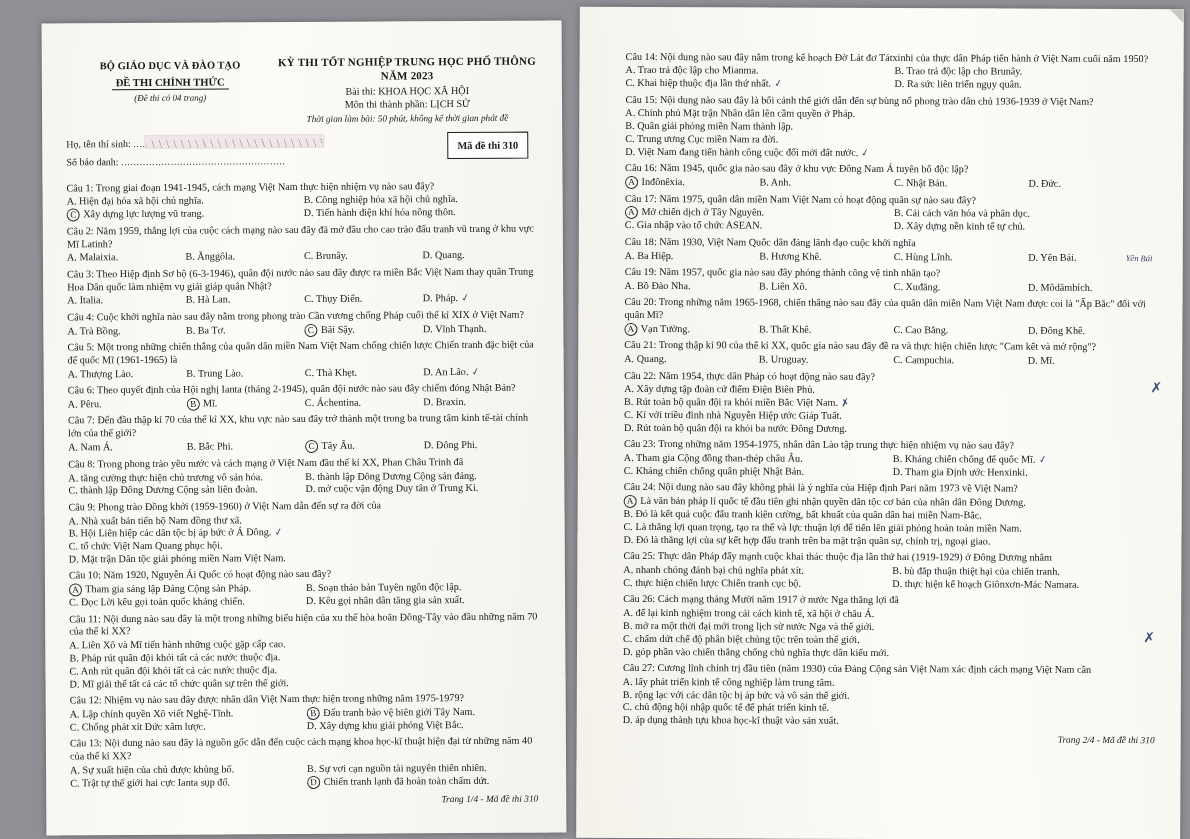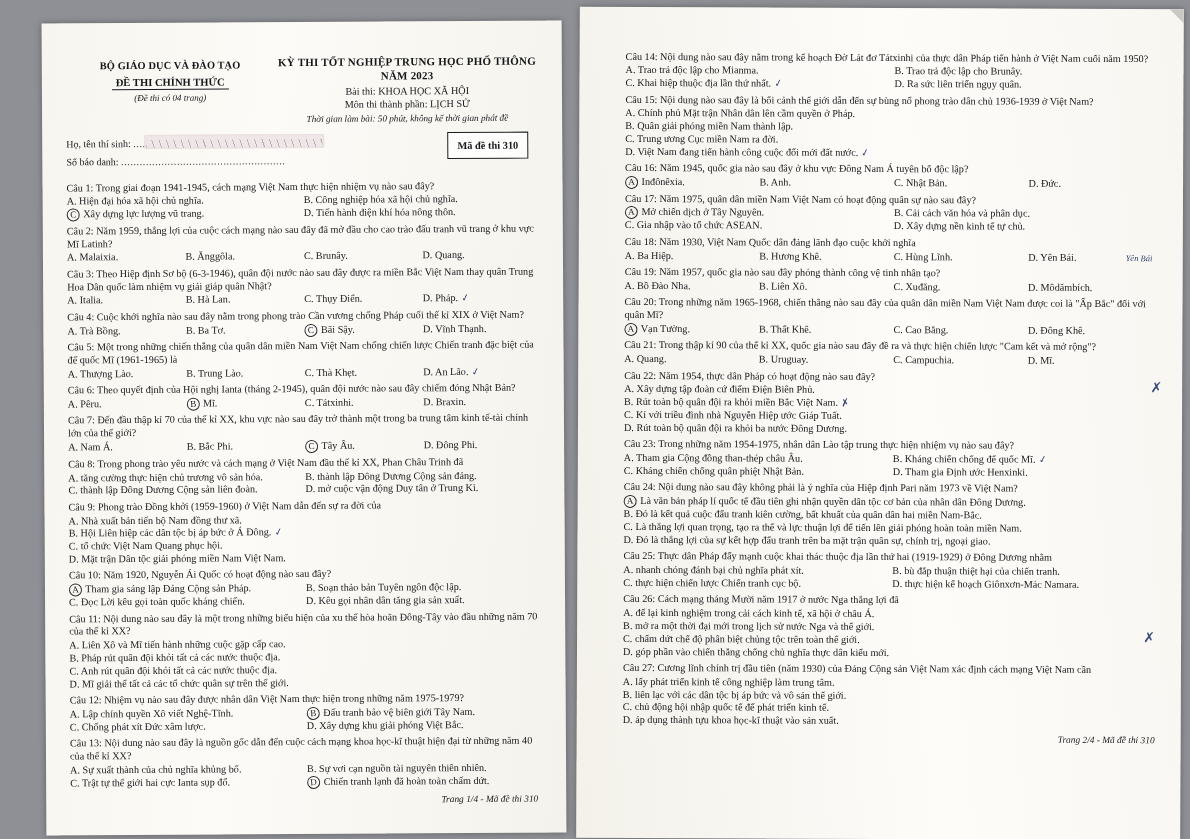--- a/index.html
+++ b/index.html
@@ -233,21 +233,21 @@
             <div><span>B.</span><span> Trung Lào.</span></div>
             <div><span>C.</span><span> Thà Khẹt.</span></div>
             <div><span>D.</span><span> An Lão.</span><span class="tick">✓</span></div>
           </div>
         </div>
         <div class="q">
           <div><span class="qnum">Câu 6:</span><span> Theo quyết định của Hội nghị Ianta (tháng 2-1945), quân đội nước nào sau đây chiếm đóng Nhật Bản?</span></div>
           <div class="opts opt-grid4">
             <div><span>A.</span><span> Pêru.</span></div>
             <div><span class="circled">B</span><span> Mĩ.</span></div>
-            <div><span>C.</span><span> Tátxinhi.</span></div>
+            <div><span>C.</span><span> Áchentina.</span></div>
             <div><span>D.</span><span> Braxin.</span></div>
           </div>
         </div>
         <div class="q">
           <div><span class="qnum">Câu 7:</span><span> Đến đầu thập kỉ 70 của thế kỉ XX, khu vực nào sau đây trở thành một trong ba trung tâm kinh tế-tài chính lớn của thế giới?</span></div>
           <div class="opts opt-grid4">
             <div><span>A.</span><span> Nam Á.</span></div>
             <div><span>B.</span><span> Bắc Phi.</span></div>
             <div><span class="circled">C</span><span> Tây Âu.</span></div>
             <div><span>D.</span><span> Đông Phi.</span></div>
@@ -294,21 +294,21 @@
           <div class="opts opt-grid2">
             <div><span>A.</span><span> Lập chính quyền Xô viết Nghệ-Tĩnh.</span></div>
             <div><span class="circled">B</span><span> Đấu tranh bảo vệ biên giới Tây Nam.</span></div>
             <div><span>C.</span><span> Chống phát xít Đức xâm lược.</span></div>
             <div><span>D.</span><span> Xây dựng khu giải phóng Việt Bắc.</span></div>
           </div>
         </div>
         <div class="q">
           <div><span class="qnum">Câu 13:</span><span> Nội dung nào sau đây là nguồn gốc dẫn đến cuộc cách mạng khoa học-kĩ thuật hiện đại từ những năm 40 của thế kỉ XX?</span></div>
           <div class="opts opt-grid2">
-            <div><span>A.</span><span> Sự xuất thành của chủ nghĩa khủng bố.</span></div>
+            <div><span>A.</span><span> Sự xuất hiện của chủ được khủng bố.</span></div>
             <div><span>B.</span><span> Sự vơi cạn nguồn tài nguyên thiên nhiên.</span></div>
             <div><span>C.</span><span> Trật tự thế giới hai cực Ianta sụp đổ.</span></div>
             <div><span class="circled">D</span><span> Chiến tranh lạnh đã hoàn toàn chấm dứt.</span></div>
           </div>
         </div>
       </div>
 
     <div class="footer">Trang 1/4 - Mã đề thi 310</div>
   </div>
 </div>
@@ -431,21 +431,21 @@
             <div class="opt-full"><span>A.</span><span> để lại kinh nghiệm trong cải cách kinh tế, xã hội ở châu Á.</span></div>
             <div class="opt-full"><span>B.</span><span> mở ra một thời đại mới trong lịch sử nước Nga và thế giới.</span></div>
             <div class="opt-full"><span>C.</span><span> chấm dứt chế độ phân biệt chủng tộc trên toàn thế giới.</span></div>
             <div class="opt-full"><span>D.</span><span> góp phần vào chiến thắng chống chủ nghĩa thực dân kiểu mới.</span></div>
           </div>
         </div>
         <div class="q">
           <div><span class="qnum">Câu 27:</span><span> Cương lĩnh chính trị đầu tiên (năm 1930) của Đảng Cộng sản Việt Nam xác định cách mạng Việt Nam cần</span></div>
           <div class="opts opt-grid2">
             <div class="opt-full"><span>A.</span><span> lấy phát triển kinh tế công nghiệp làm trung tâm.</span></div>
-            <div class="opt-full"><span>B.</span><span> liên lạc với các dân tộc bị áp bức và vô sản thế giới.</span></div>
+            <div class="opt-full"><span>B.</span><span> rộng lạc với các dân tộc bị áp bức và vô sản thế giới.</span></div>
             <div class="opt-full"><span>C.</span><span> chủ động hội nhập quốc tế để phát triển kinh tế.</span></div>
             <div class="opt-full"><span>D.</span><span> áp dụng thành tựu khoa học-kĩ thuật vào sản xuất.</span></div>
           </div>
         </div>
       </div>
     <div class="footer">Trang 2/4 - Mã đề thi 310</div>
   </div>
   <div class="note-x" style="right:20px; top:370px;">✗</div>
   <div class="note-x" style="right:26px; top:620px;">✗</div>
 </div>

